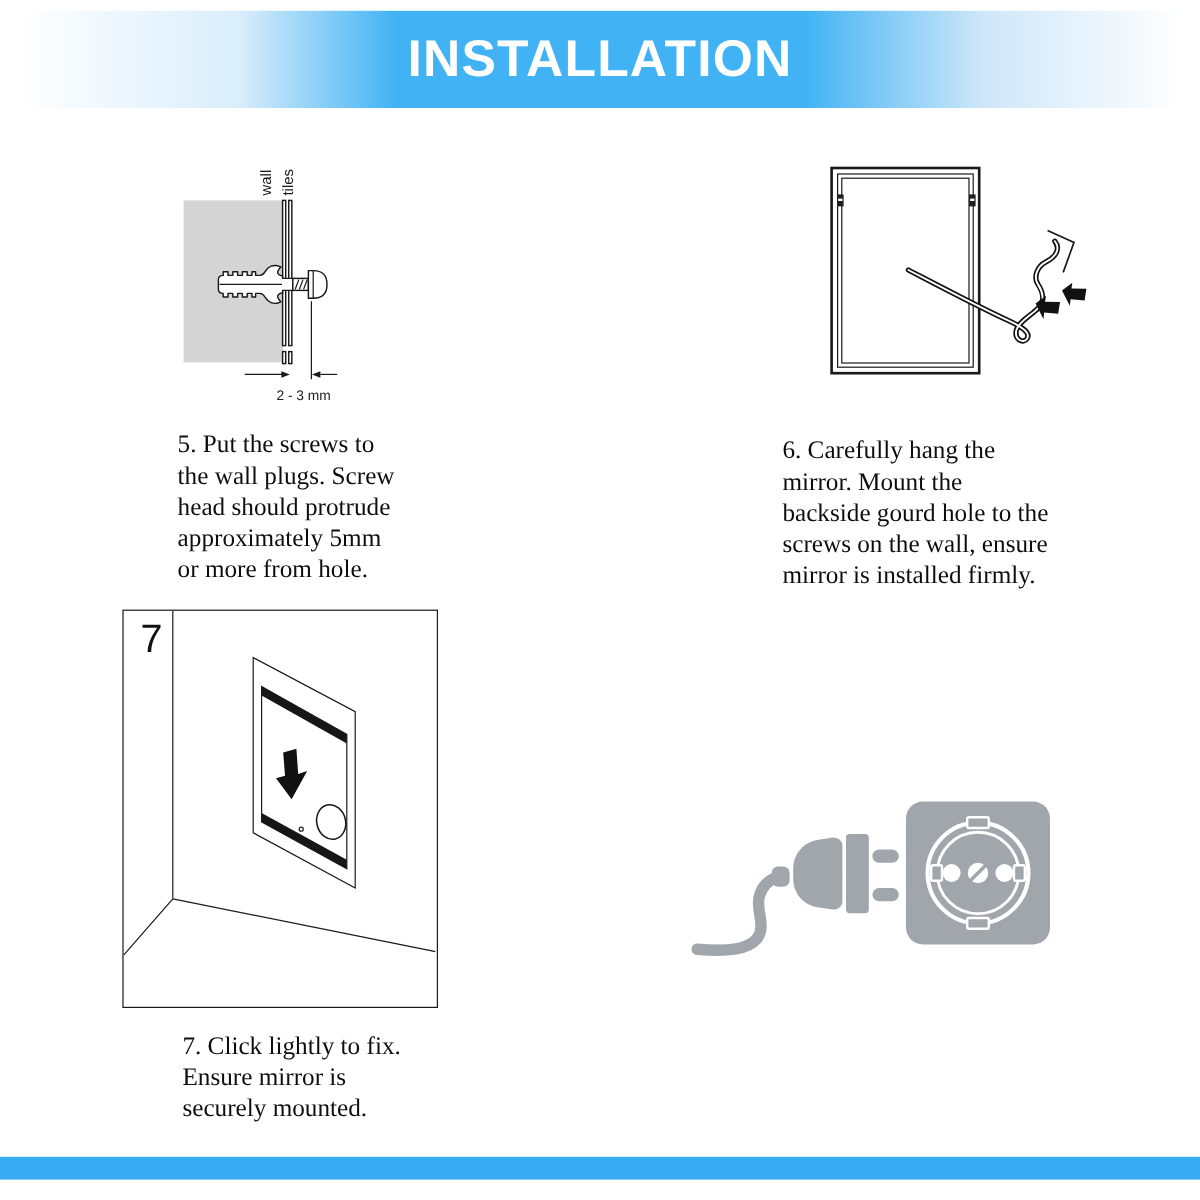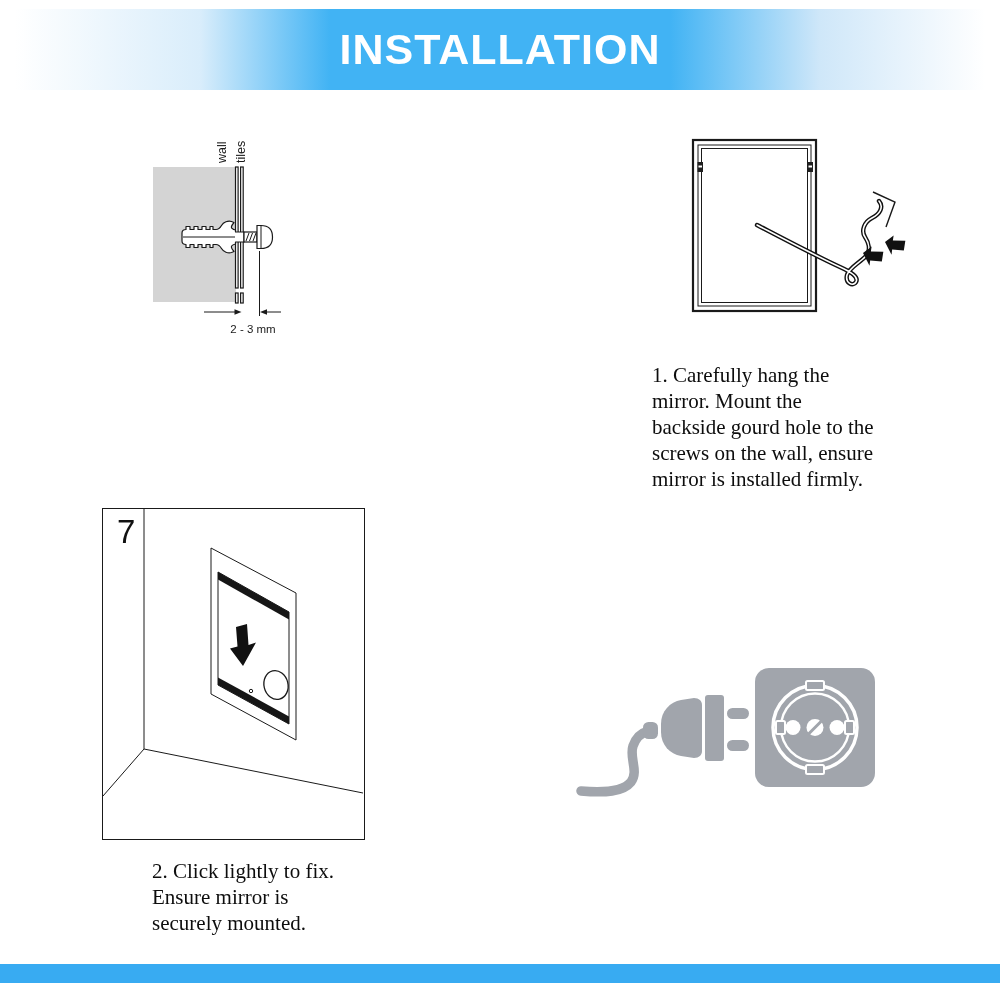--- a/index.html
+++ b/index.html
@@ -167,24 +167,29 @@
         <rect x="201" y="81" width="9" height="13" rx="1.5" fill="#a1a5ac" stroke="#ffffff" stroke-width="2"></rect>
         <rect x="270" y="81" width="9" height="13" rx="1.5" fill="#a1a5ac" stroke="#ffffff" stroke-width="2"></rect>
         <circle cx="218" cy="87.5" r="7.5" fill="#ffffff"></circle>
         <circle cx="262" cy="87.5" r="7.5" fill="#ffffff"></circle>
         <circle cx="240" cy="87.5" r="8.5" fill="#ffffff"></circle>
         <path d="M 233.5,94 L 246.5,81" fill="none" stroke="#a1a5ac" stroke-width="3"></path>
       </g>
     </g>
   </svg>
 
-  <div id="cap6" class="caption">1. Carefully hang the
+  <div id="cap5" class="caption">5. Put the screws to
+the wall plugs. Screw
+head should protrude
+approximately 5mm
+or more from hole.</div>
+  <div id="cap6" class="caption">6. Carefully hang the
 mirror. Mount the
 backside gourd hole to the
 screws on the wall, ensure
 mirror is installed firmly.</div>
-  <div id="cap7" class="caption">2. Click lightly to fix.
+  <div id="cap7" class="caption">7. Click lightly to fix.
 Ensure mirror is
 securely mounted.</div>
 
   <div class="footer-bar"></div>
 
 </div>
 
 </body></html>

